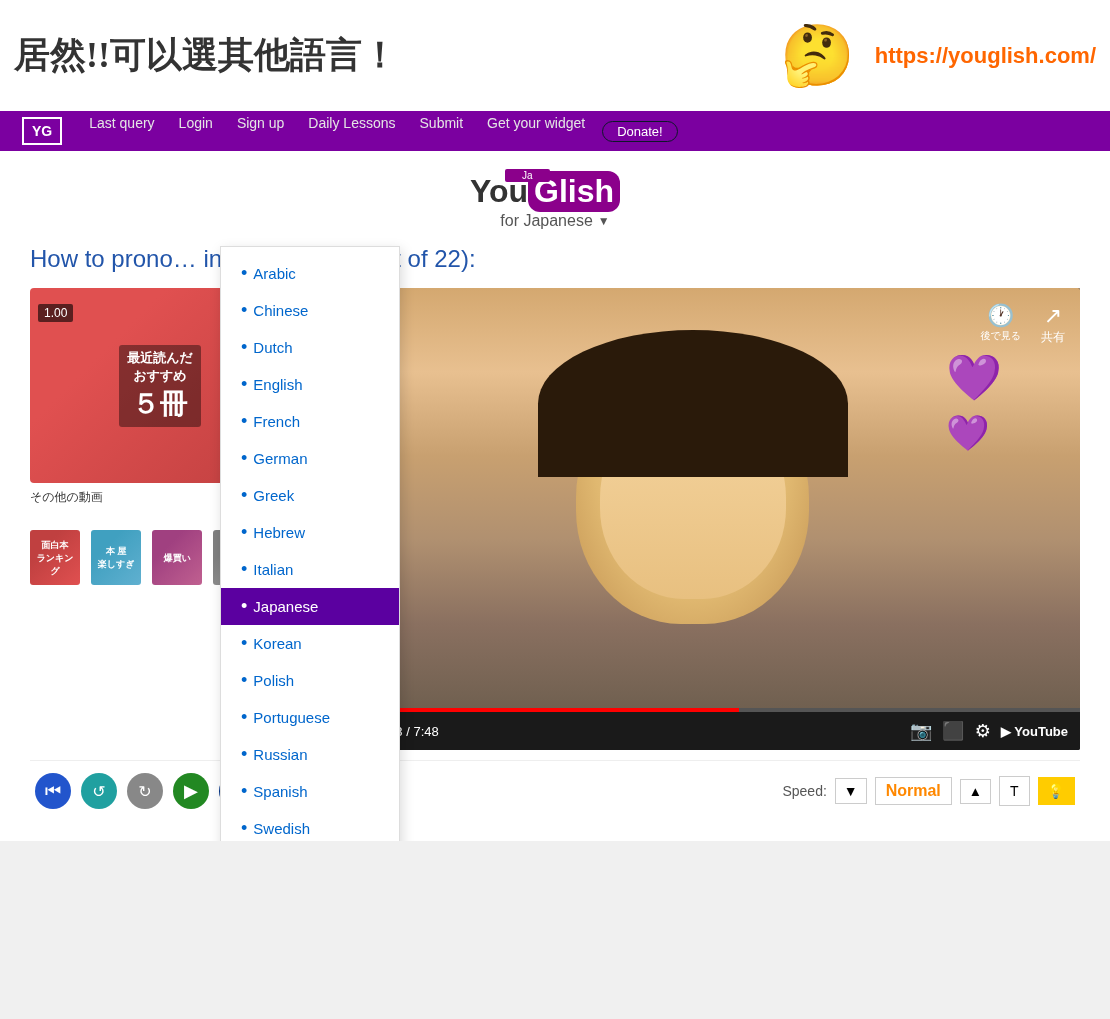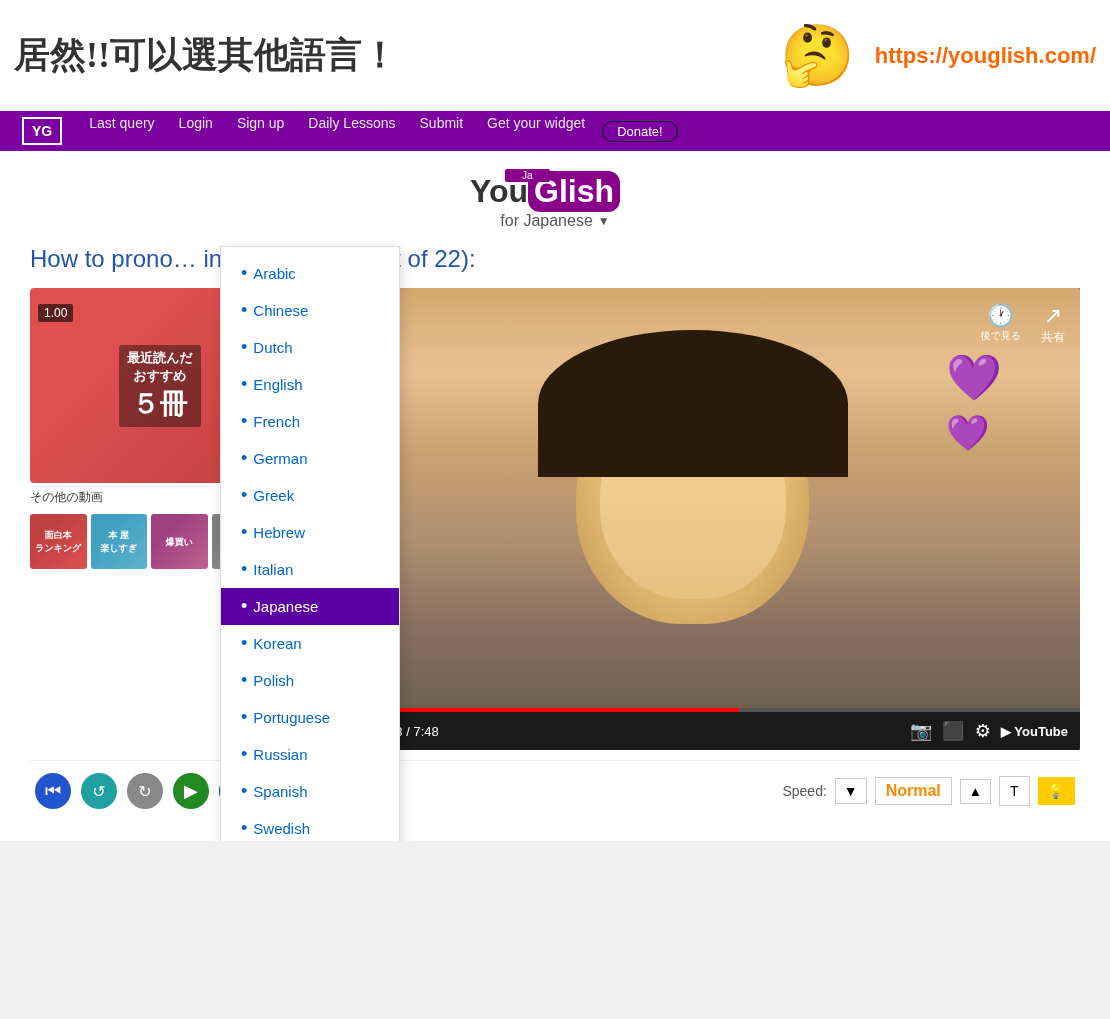--- a/index.html
+++ b/index.html
@@ -199,22 +199,22 @@
       background: #1a1a1a;
       display: flex;
       align-items: center;
       padding: 8px 12px;
       gap: 12px;
     }
     .ctrl-btn { color: white; font-size: 18px; cursor: pointer; background: none; border: none; }
     .right-controls { display: flex; align-items: center; gap: 10px; }
     .thumbnails-row {
       display: flex;
-      gap: 4px;
-      margin-top: 2px;
+      gap: 11px;
+      margin-top: 18px;
     }
     .thumb {
       width: 80px;
       height: 55px;
       border-radius: 3px;
       overflow: hidden;
       position: relative;
       cursor: pointer;
     }
     .thumb-1 { background: linear-gradient(135deg, #c04040 30%, #e05050 100%); }

